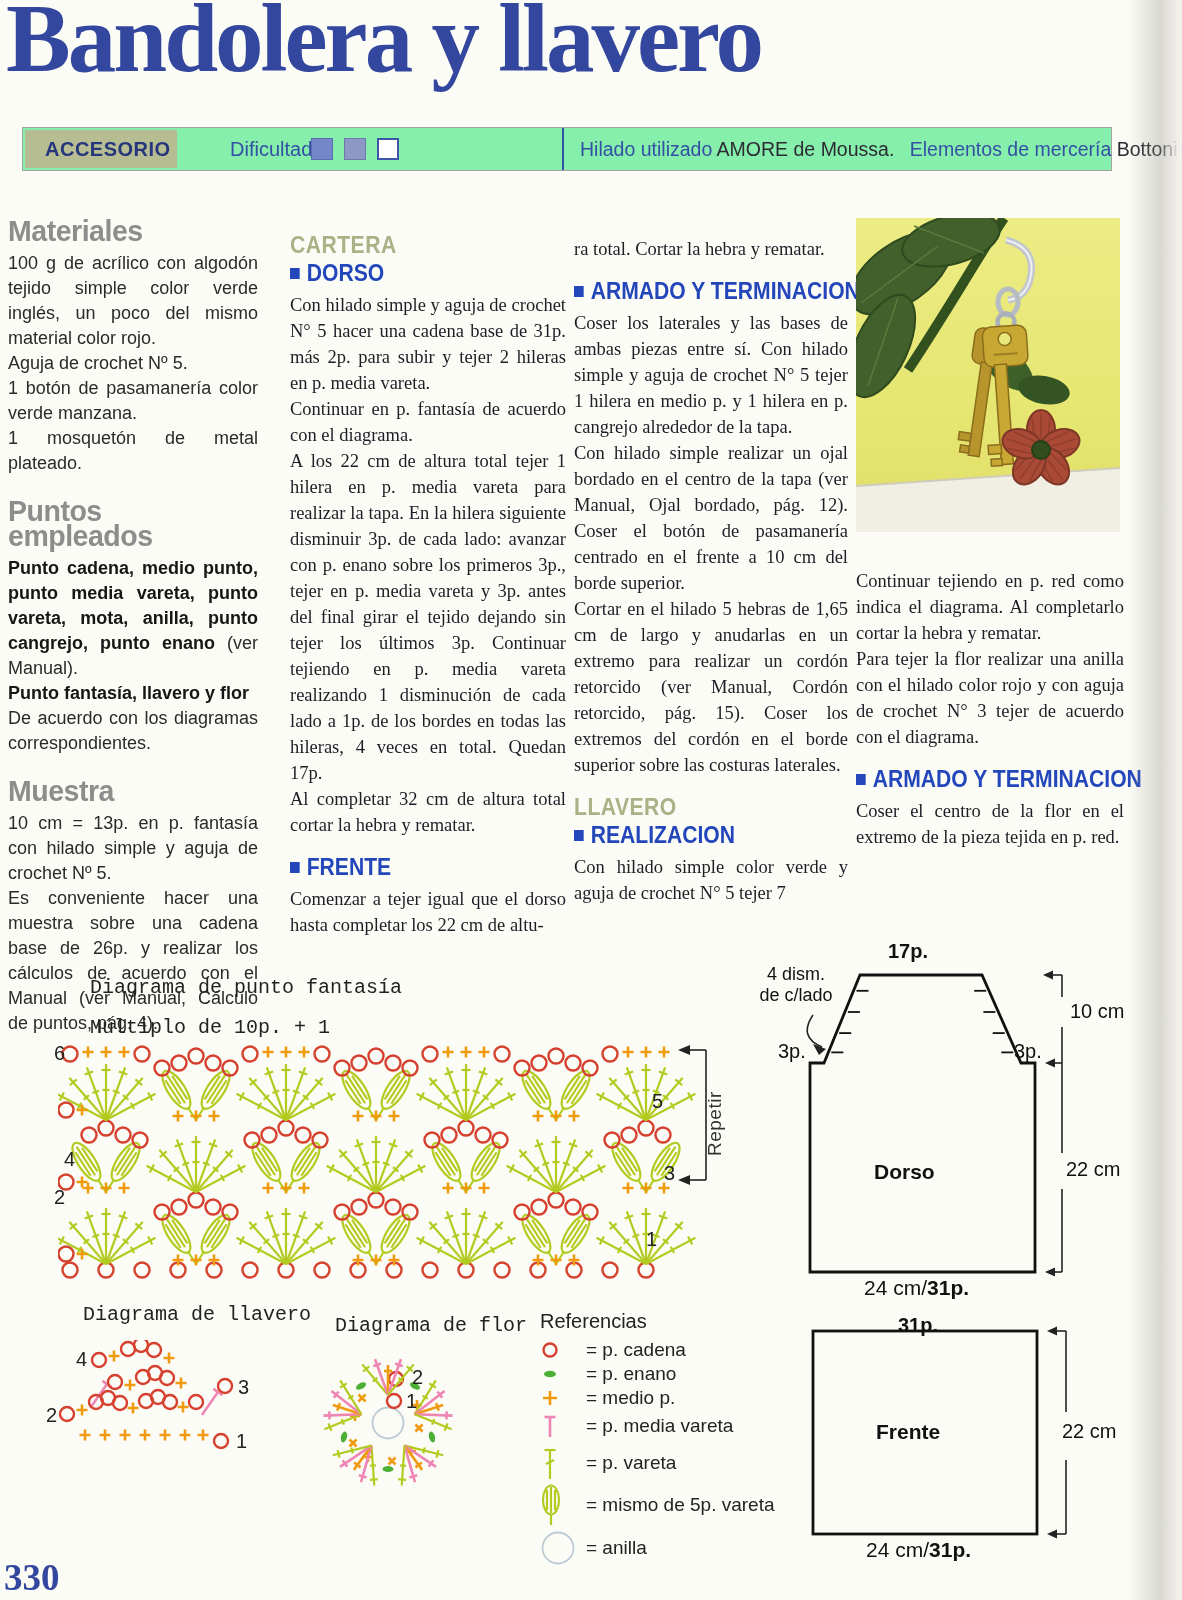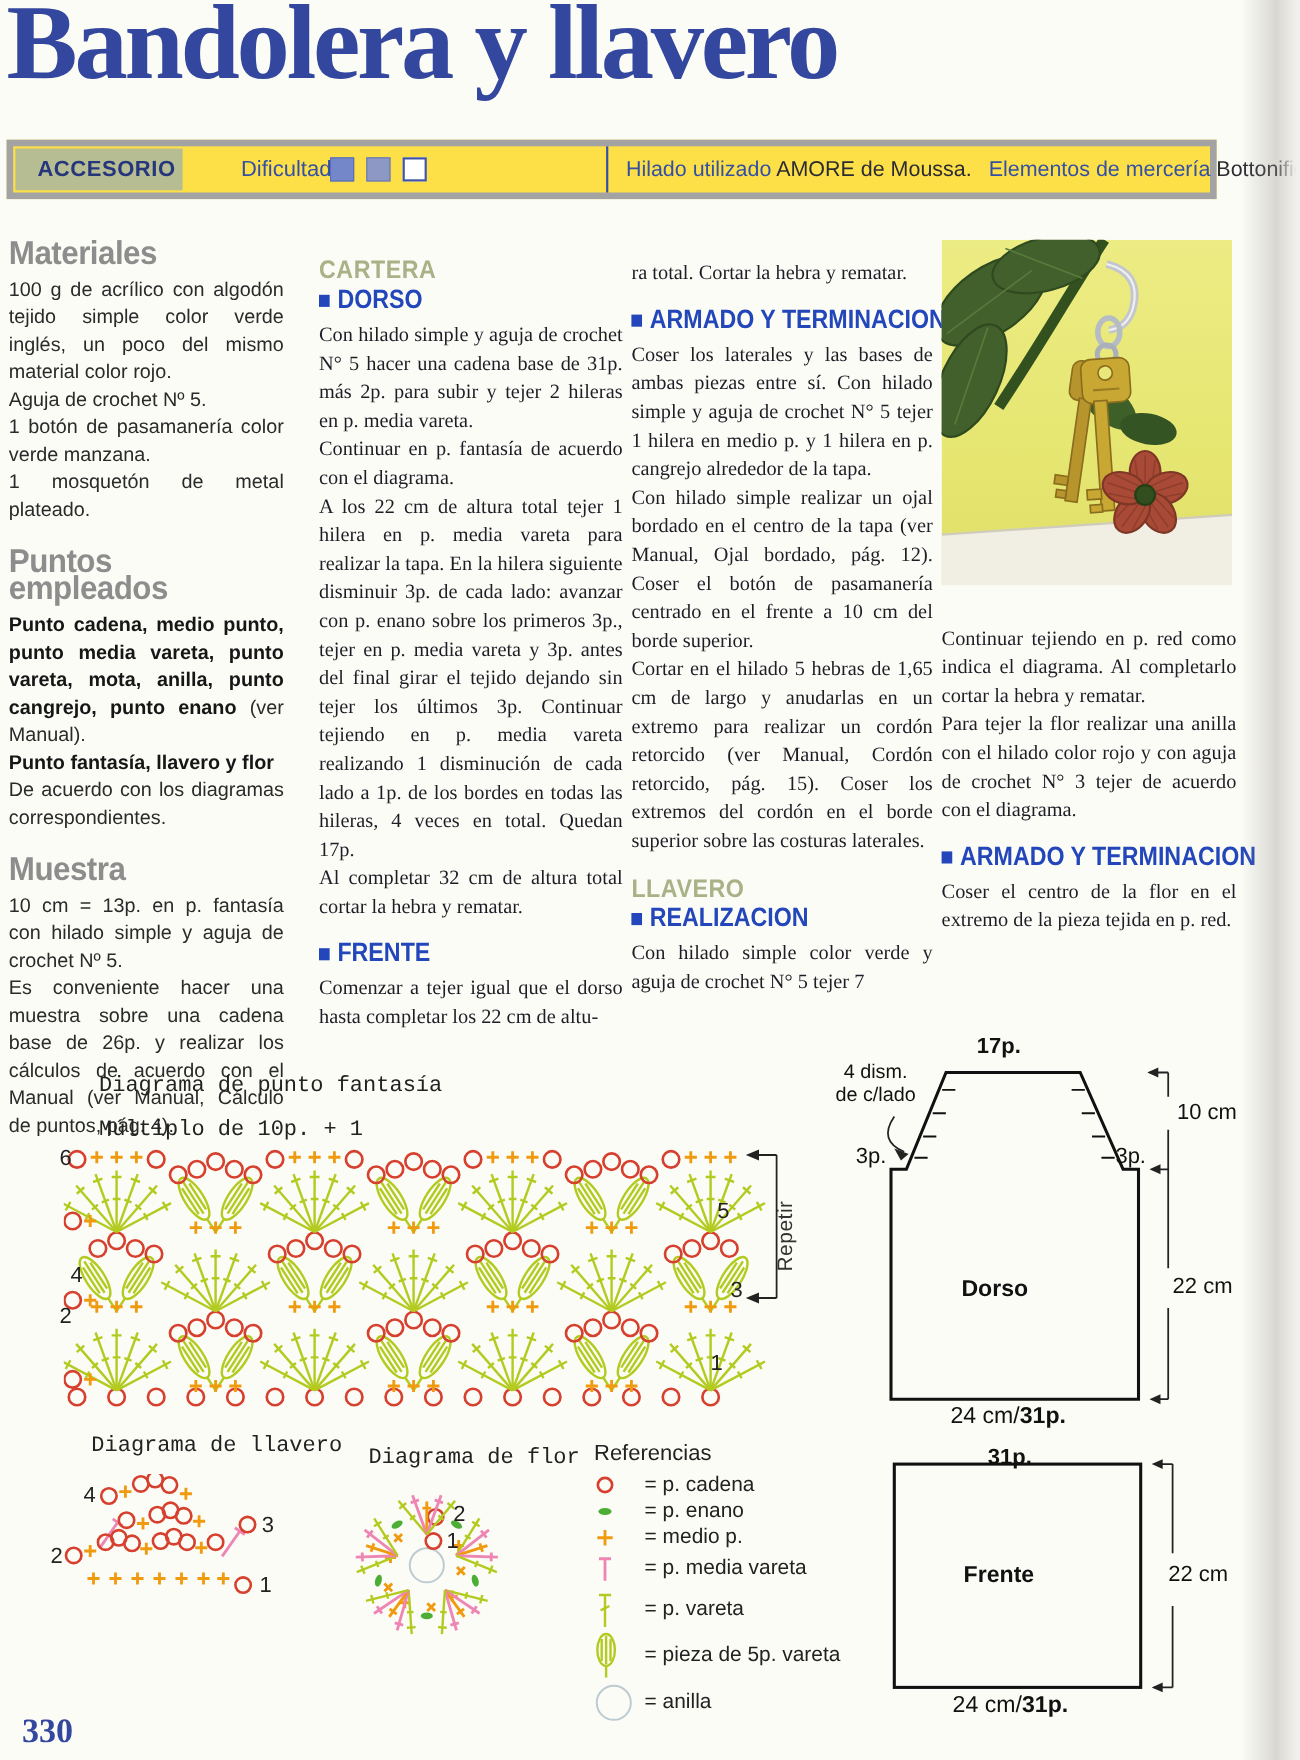--- a/index.html
+++ b/index.html
@@ -2,22 +2,22 @@
 <html lang="es"><head>
 <meta charset="utf-8">
 <style>
   html,body{margin:0;padding:0;background:#e8e8e4;}
   #page{position:relative;width:1182px;height:1600px;background:#fcfcf7;overflow:hidden;
         font-family:"Liberation Sans",sans-serif;color:#222;}
   .abs{position:absolute;}
   
   #main-title{position:absolute;left:6px;top:-14px;margin:0;font-family:"Liberation Serif",serif;
       font-weight:bold;font-size:97px;letter-spacing:-3px;color:#34479e;line-height:1.1;white-space:nowrap;}
-  #header-bar{position:absolute;left:6px;top:127px;width:1088px;height:42px;border:6px solid #a3a3a3;
-      background:#fde047;}
+  #header-bar{position:absolute;left:22px;top:127px;width:1088px;height:42px;border:1px solid #a3a3a3;
+      background:#86efac;}
   #category-cell{position:absolute;left:2px;top:2px;bottom:2px;width:152px;background:#b7bd92;
       display:flex;align-items:center;padding-left:20px;box-sizing:border-box;}
   #category-cell span{font-weight:bold;font-size:20px;letter-spacing:.5px;color:#25367c;}
   #difficulty-label{position:absolute;left:207px;top:0;height:42px;line-height:42px;font-size:20px;color:#3350a5;}
   .diff-sq{position:absolute;top:10px;width:22px;height:22px;box-sizing:border-box;}
   #diff-sq1{left:288px;background:#7488c9;border:1px solid #5a6fb4;}
   #diff-sq2{left:321px;background:#8d99c4;border:1px solid #6a79ae;}
   #diff-sq3{left:354px;background:#fff;border:2px solid #4054a8;}
   #header-divider{position:absolute;left:539px;top:0;bottom:0;width:2px;background:#3350a5;}
   #header-info{position:absolute;left:557px;top:0;height:42px;line-height:42px;font-size:19.5px;white-space:nowrap;}
@@ -44,22 +44,22 @@
   .bh.later{margin-top:16px;}
   .bh .sq{width:11px;height:11px;background:#2347bb;flex:none;}
   
   .diag-label{position:absolute;font-size:20px;color:#222;white-space:nowrap;font-family:Liberation Mono, monospace;}
   .rownum{position:absolute;font-size:20px;color:#222;}
   #repeat-label{position:absolute;left:704px;top:1064px;height:92px;writing-mode:vertical-rl;
       transform:rotate(180deg);font-size:19px;color:#333;letter-spacing:.5px;}
   .schlabel{position:absolute;font-size:20px;color:#111;white-space:nowrap;text-align:center;}
   .schlabel.b{font-weight:bold;}
   .note{position:absolute;font-size:18px;line-height:21px;color:#111;text-align:center;}
-  #page-number{position:absolute;left:20px;top:1556px;font-family:"Liberation Serif",serif;
-      font-weight:bold;font-size:31px;color:#34479e;}
+  #page-number{position:absolute;left:4px;top:1556px;font-family:"Liberation Serif",serif;
+      font-weight:bold;font-size:37px;color:#34479e;}
   #edge-shading{position:absolute;right:0;top:0;width:54px;height:1600px;
       background:linear-gradient(to right,rgba(160,158,148,0) 0%,rgba(150,148,140,.35) 60%,rgba(242,240,236,1) 94%);}
   
   #referencias{position:absolute;left:540px;top:1310px;width:240px;}
   #referencias .title{font-size:20px;margin-bottom:6px;}
   .ref-row{display:flex;align-items:center;gap:8px;}
   .ref-sym{width:38px;display:flex;justify-content:flex-start;align-items:center;flex:none;}
   .ref-row .lab{font-size:19px;color:#222;white-space:nowrap;}
   
   .red{stroke:#d6402e;fill:none;stroke-width:2.4px;}
@@ -544,21 +544,21 @@
           <svg width="24" height="44">
             <g class="grn">
               <ellipse cx="11" cy="17" rx="8" ry="14.5"></ellipse>
               <line x1="7" y1="7" x2="7" y2="27"></line>
               <line x1="11" y1="4" x2="11" y2="30"></line>
               <line x1="15" y1="7" x2="15" y2="27"></line>
               <line x1="11" y1="32" x2="11" y2="42"></line>
             </g>
           </svg>
         </span>
-      <span class="lab">= pieza de 5p. vareta</span>
+      <span class="lab">= mismo de 5p. vareta</span>
     </div>
     <div class="ref-row">
       <span class="ref-sym">
           <svg width="36" height="38">
             <circle cx="18" cy="19" r="15.5" stroke="#bccbd2" stroke-width="1.8" fill="none"></circle>
           </svg>
         </span>
       <span class="lab">= anilla</span>
     </div>
   </div>

